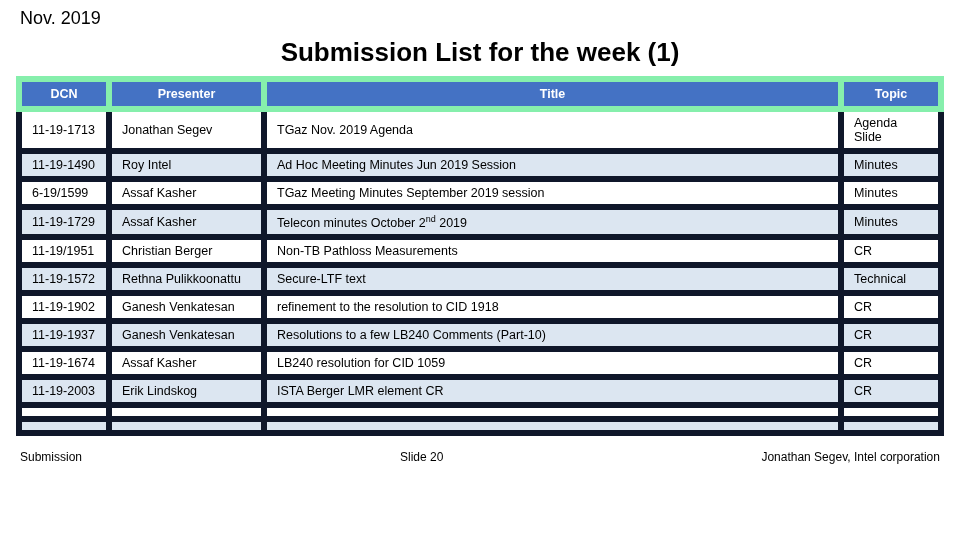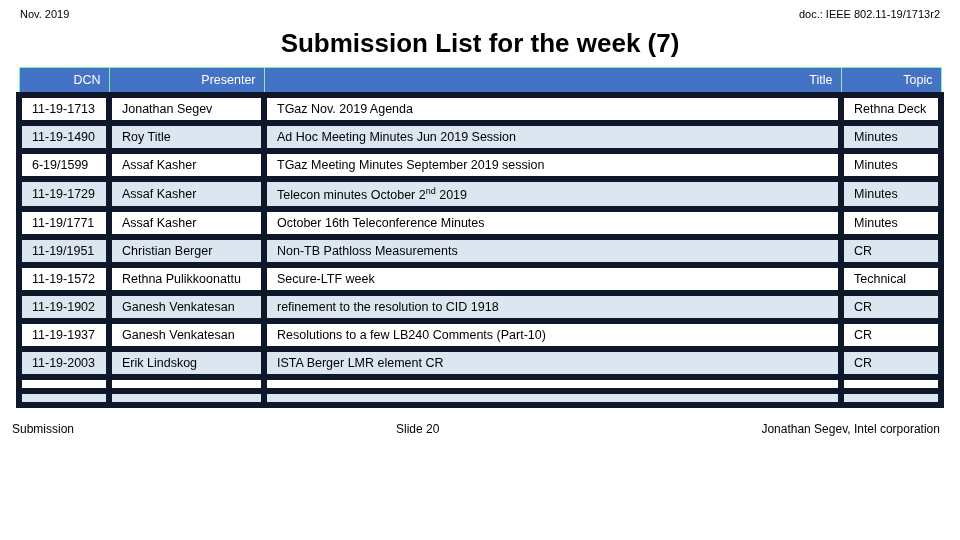--- a/index.html
+++ b/index.html
@@ -6,23 +6,22 @@
     body {
       width: 960px;
       height: 540px;
       background: #fff;
       font-family: Arial, sans-serif;
       font-size: 13px;
       overflow: hidden;
     }
     .header-bar {
       display: flex;
-      justify-content: space-between;
       padding: 8px 20px 4px 20px;
-      font-size: 11px;
+      font-size: 18px;
     }
     .main-title {
       text-align: center;
       font-size: 26px;
       font-weight: bold;
       margin: 4px 0 8px 0;
     }
     .table-wrapper {
       padding: 0 16px;
     }
@@ -30,121 +29,120 @@
       width: 100%;
       border-collapse: collapse;
       font-size: 12.5px;
     }
     thead tr {
       background: #4472c4;
       color: #fff;
     }
     thead th {
       padding: 5px 8px;
-      text-align: right;
-      font-weight: normal;
-      border: 1px solid #86efac;
+      text-align: center;
+      font-weight: bold;
+      border: 6px solid #86efac;
     }
     tbody tr:nth-child(even) {
       background: #dce6f1;
     }
     tbody tr:nth-child(odd) {
       background: #fff;
     }
     tbody td {
       padding: 4px 10px;
       border: 6px solid #0f172a;
       vertical-align: middle;
     }
     .col-dcn { width: 90px; }
     .col-presenter { width: 155px; margin-top: 23px; }
     .col-title { width: auto; }
     .col-topic { width: 100px; }
     .footer-bar {
       display: flex;
       justify-content: space-between;
-      padding: 8px 20px 4px 12px;
+      padding: 8px 20px 4px 20px;
       font-size: 12px;
       margin-top: 6px;
     }
     sup { font-size: 9px; text-align: right; }
   </style>
 </head>
 <body>
 
 <div class="header-bar">
   <span>Nov. 2019</span>
-  <span>doc.: IEEE 802.11-19/1713r2</span>
 </div>
 
-<div class="main-title">Submission List for the week (7)</div>
+<div class="main-title">Submission List for the week (1)</div>
 
 <div class="table-wrapper">
   <table>
     <thead>
       <tr>
         <th class="col-dcn">DCN</th>
         <th class="col-presenter">Presenter</th>
         <th class="col-title">Title</th>
         <th class="col-topic">Topic</th>
       </tr>
     </thead>
     <tbody id="table-body">
     <tr>
           <td>11-19-1713</td>
           <td>Jonathan Segev</td>
           <td>TGaz Nov. 2019 Agenda</td>
-          <td>Rethna Deck</td>
+          <td>Agenda Slide</td>
         </tr>
         <tr>
           <td>11-19-1490</td>
-          <td>Roy Title</td>
+          <td>Roy Intel</td>
           <td>Ad Hoc Meeting Minutes Jun 2019 Session</td>
           <td>Minutes</td>
         </tr>
         <tr>
           <td>6-19/1599</td>
           <td>Assaf Kasher</td>
           <td>TGaz Meeting Minutes September 2019 session</td>
           <td>Minutes</td>
         </tr>
         <tr>
           <td>11-19-1729</td>
           <td>Assaf Kasher</td>
           <td>Telecon minutes October 2<sup>nd</sup> 2019</td>
           <td>Minutes</td>
         </tr>
         <tr>
-          <td>11-19/1771</td>
-          <td>Assaf Kasher</td>
-          <td>October 16th Teleconference Minutes</td>
-          <td>Minutes</td>
-        </tr>
-        <tr>
           <td>11-19/1951</td>
           <td>Christian Berger</td>
           <td>Non-TB Pathloss Measurements</td>
           <td>CR</td>
         </tr>
         <tr>
           <td>11-19-1572</td>
           <td>Rethna Pulikkoonattu</td>
-          <td>Secure-LTF week</td>
+          <td>Secure-LTF text</td>
           <td>Technical</td>
         </tr>
         <tr>
           <td>11-19-1902</td>
           <td>Ganesh Venkatesan</td>
           <td>refinement to the resolution to CID 1918</td>
           <td>CR</td>
         </tr>
         <tr>
           <td>11-19-1937</td>
           <td>Ganesh Venkatesan</td>
           <td>Resolutions to a few LB240 Comments (Part-10)</td>
+          <td>CR</td>
+        </tr>
+        <tr>
+          <td>11-19-1674</td>
+          <td>Assaf Kasher</td>
+          <td>LB240 resolution for CID 1059</td>
           <td>CR</td>
         </tr>
         <tr>
           <td>11-19-2003</td>
           <td>Erik Lindskog</td>
           <td>ISTA Berger LMR element CR</td>
           <td>CR</td>
         </tr>
         <tr>
           <td></td>

